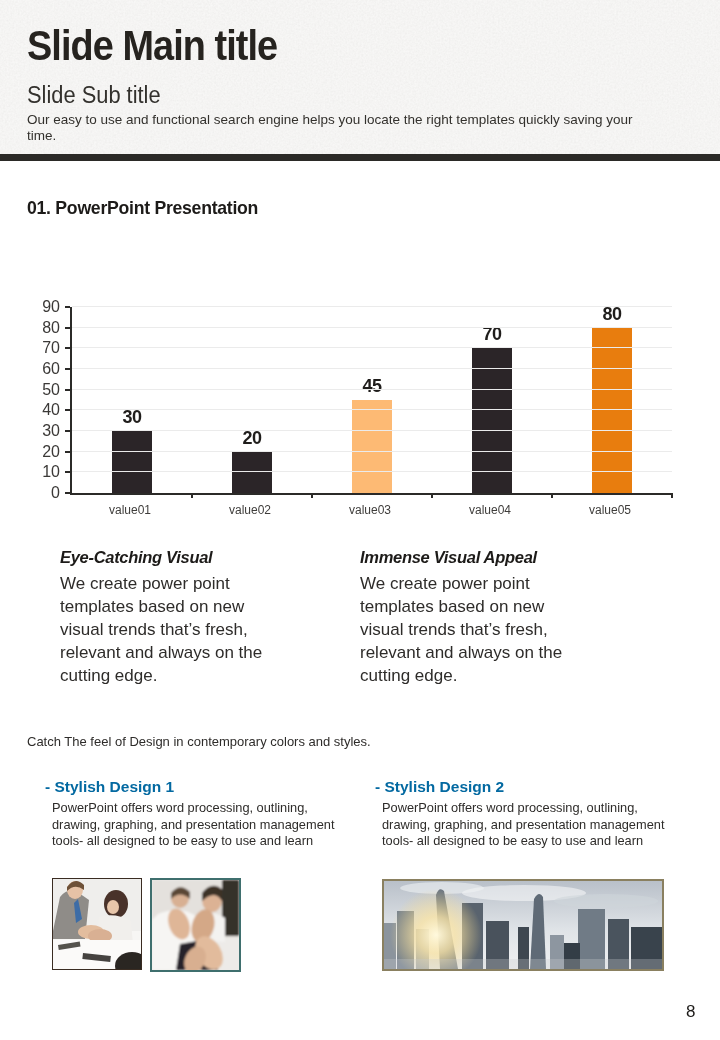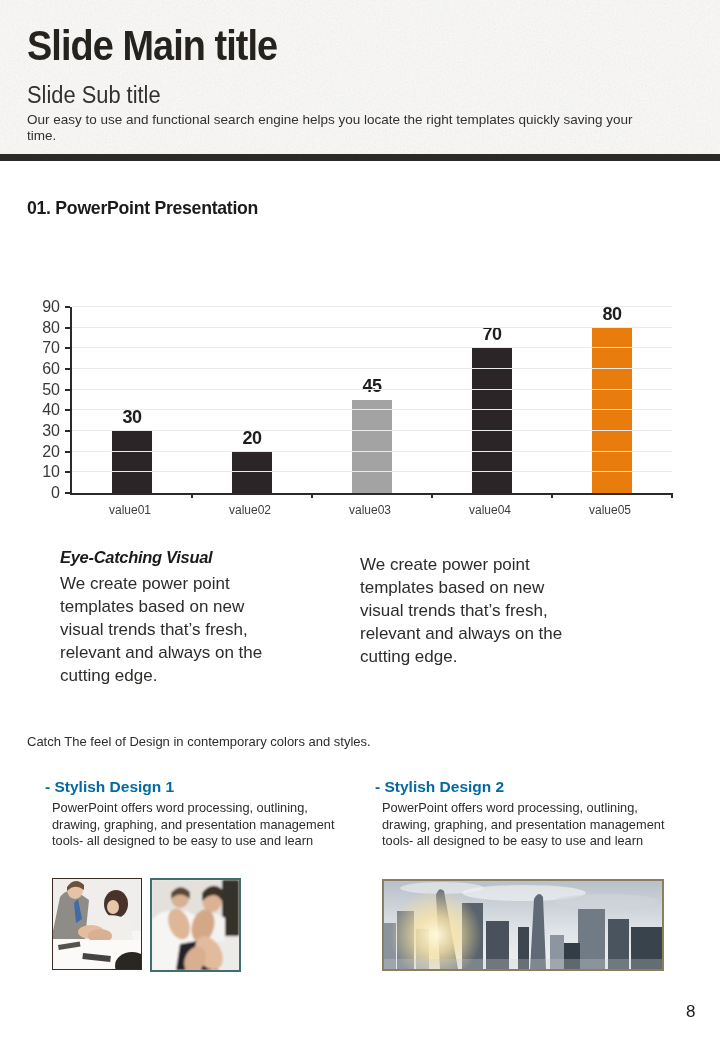--- a/index.html
+++ b/index.html
@@ -114,21 +114,21 @@
             <div class="bar" style="height: 33.3333%; background: rgb(43, 37, 40);">
               <div class="bar-value">30</div>
             </div>
           </div>
           <div class="slot">
             <div class="bar" style="height: 22.2222%; background: rgb(43, 37, 40);">
               <div class="bar-value">20</div>
             </div>
           </div>
           <div class="slot">
-            <div class="bar" style="height: 50%; background: #a3a3a3;">
+            <div class="bar" style="height: 50%; background: #fdba74;">
               <div class="bar-value">45</div>
             </div>
           </div>
           <div class="slot">
             <div class="bar" style="height: 77.7778%; background: rgb(43, 37, 40);">
               <div class="bar-value">70</div>
             </div>
           </div>
           <div class="slot">
             <div class="bar" style="height: 88.8889%; background: rgb(232, 125, 14);">
@@ -168,20 +168,21 @@
         <div class="cat">value04</div>
         <div class="cat">value05</div>
       </div>
   </div>
 
   <div class="feature" id="feature-0">
     <h4 class="feature-heading">Eye-Catching Visual</h4>
     <p class="feature-body">We create power point templates based on new visual trends that’s fresh, relevant and always on the cutting edge.</p>
   </div>
   <div class="feature" id="feature-1">
+    <h4 class="feature-heading">Immense Visual Appeal</h4>
     <p class="feature-body">We create power point templates based on new visual trends that’s fresh, relevant and always on the cutting edge.</p>
   </div>
 
   <p class="sec-body" id="sec2-body">Catch The feel of Design in contemporary colors and styles.</p>
 
   <h4 class="design-heading" id="design-0-heading">- Stylish Design 1</h4>
   <h4 class="design-heading" id="design-1-heading">- Stylish Design 2</h4>
   <p class="design-body" id="design-0-body">PowerPoint offers word processing, outlining, drawing, graphing, and presentation management tools- all designed to be easy to use and learn</p>
   <p class="design-body" id="design-1-body">PowerPoint offers word processing, outlining, drawing, graphing, and presentation management tools- all designed to be easy to use and learn</p>
 

